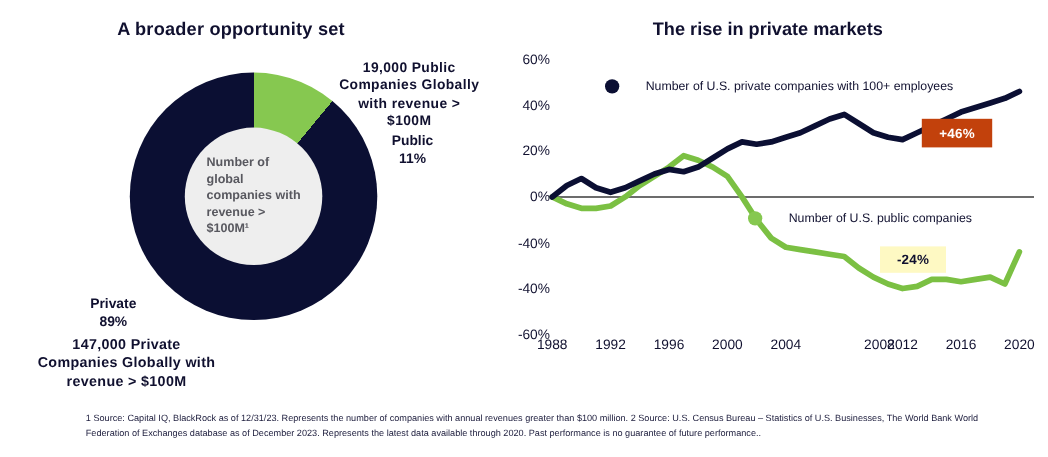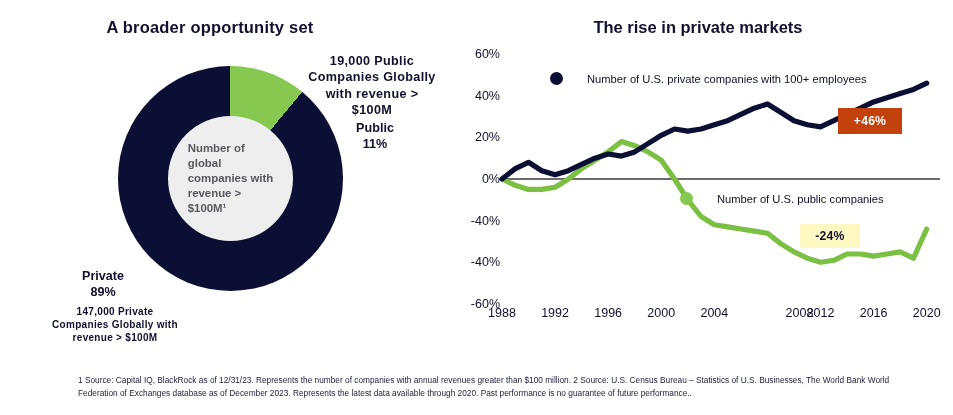--- a/index.html
+++ b/index.html
@@ -96,21 +96,21 @@
     top: 268px;
     width: 150px;
     text-align: center;
     font-size: 12.6px;
   }
   #label-private-count {
     left: 10px;
     top: 305px;
     width: 210px;
     text-align: center;
-    font-size: 10px;
+    font-size: 13px;
     letter-spacing: 0.3px;
   }
 
   
   #right-panel {
     left: 440px;
     top: 0;
     width: 513px;
     height: 370px;
   }

